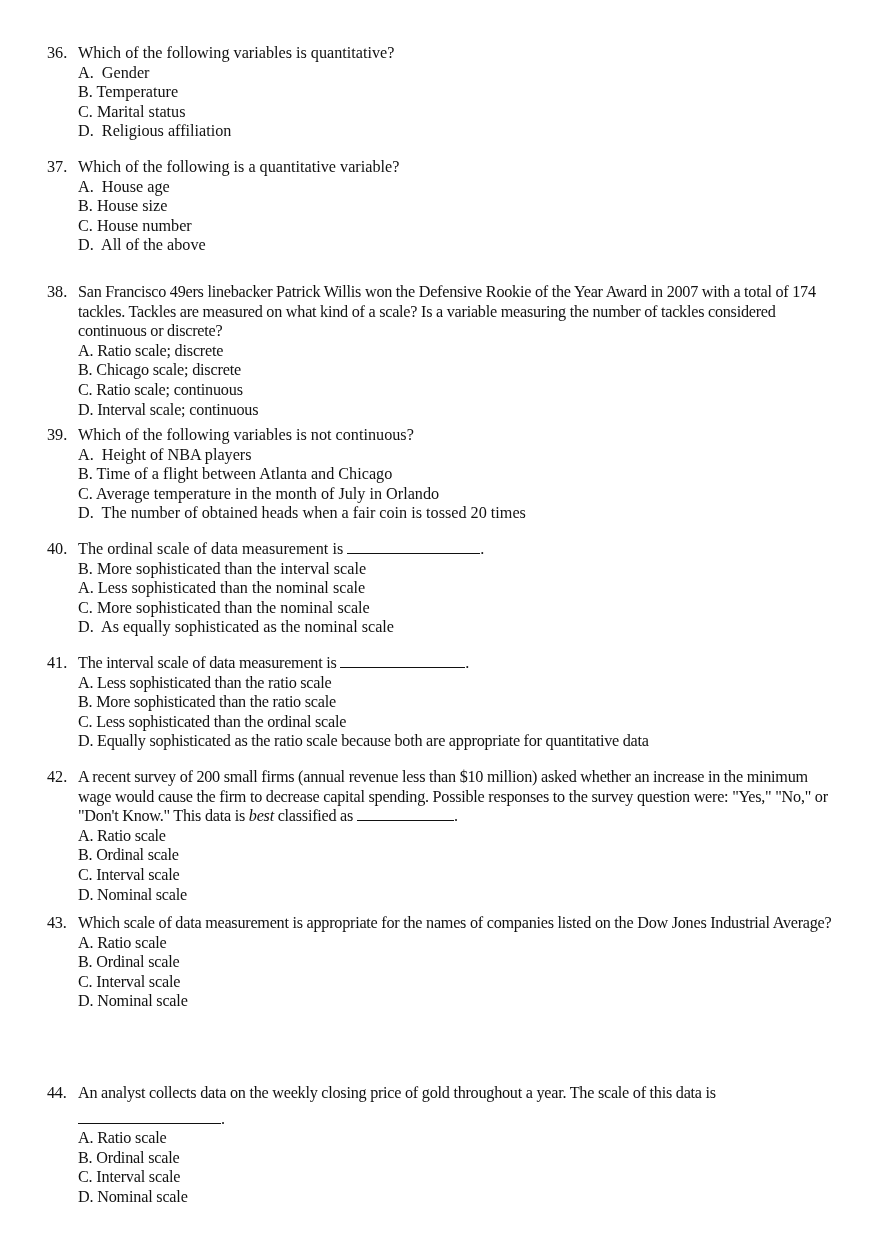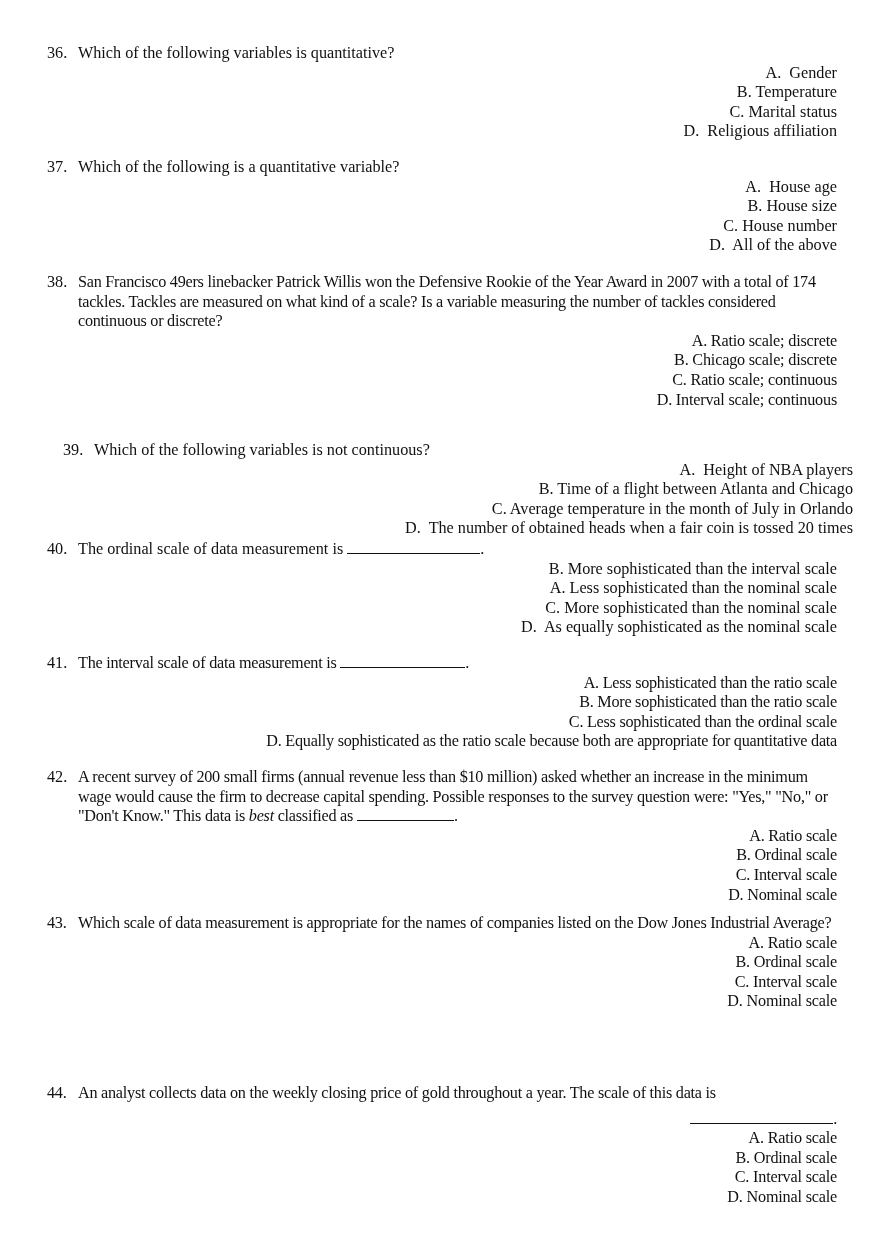--- a/index.html
+++ b/index.html
@@ -6,21 +6,21 @@
   body {
     width: 880px; height: 1247px; position: relative; overflow: hidden;
     font-family: "Liberation Serif", "DejaVu Serif", serif;
     color: #111111; font-size: 16.2px; line-height: 19.6px;
   }
   .page { position: absolute; left: 0; top: 0; width: 880px; }
   .q { position: absolute; left: 47px; width: 790px; }
   .qhead { display: flex; }
   .qnum { width: 31px; flex: none; }
   .qtext { flex: 1; }
-  .opts { margin-left: 31px; text-align: right; }
+  .opts { margin-left: 31px; }
   .opt { white-space: nowrap; }
   .blank { display: inline-block; border-bottom: 1px solid #111; vertical-align: baseline; height: 12px; }
   .b40 { width: 133px; }
   .b41 { width: 125px; }
   .b42 { width: 97px; }
   .b44 { width: 143px; }
   .q38 .qtext, .q41 .qtext, .q41 .opts, .q42 .qtext, .q42 .opts, .q43, .q44 { letter-spacing: -0.25px; }
   .q38 .opts, .q43 .opts, .q44 .opts { letter-spacing: -0.2px; }
 </style>
 </head>
@@ -47,34 +47,34 @@
       <span class="qtext">Which of the following is a quantitative variable?</span>
     </div>
     <div class="opts">
       <div class="opt" style="white-space: pre;">A.  House age</div>
       <div class="opt" style="white-space: pre;">B. House size</div>
       <div class="opt" style="white-space: pre;">C. House number</div>
       <div class="opt" style="white-space: pre;">D.  All of the above</div>
     </div>
   </div>
 
-  <div class="q q38" style="top:273px;">
+  <div class="q q38" style="top:283px;">
     <div class="qhead">
       <span class="qnum">38.</span>
       <span class="qtext">San Francisco 49ers linebacker Patrick Willis won the Defensive Rookie of the Year Award in 2007 with a total of 174 tackles. Tackles are measured on what kind of a scale? Is a variable measuring the number of tackles considered continuous or discrete?</span>
     </div>
     <div class="opts">
       <div class="opt" style="white-space: pre;">A. Ratio scale; discrete</div>
       <div class="opt" style="white-space: pre;">B. Chicago scale; discrete</div>
       <div class="opt" style="white-space: pre;">C. Ratio scale; continuous</div>
       <div class="opt" style="white-space: pre;">D. Interval scale; continuous</div>
     </div>
   </div>
 
-  <div class="q" style="top:441px;margin-left:16px;">
+  <div class="q" style="top:426px;">
     <div class="qhead">
       <span class="qnum">39.</span>
       <span class="qtext">Which of the following variables is not continuous?</span>
     </div>
     <div class="opts">
       <div class="opt" style="white-space: pre;">A.  Height of NBA players</div>
       <div class="opt" style="white-space: pre;">B. Time of a flight between Atlanta and Chicago</div>
       <div class="opt" style="white-space: pre;">C. Average temperature in the month of July in Orlando</div>
       <div class="opt" style="white-space: pre;">D.  The number of obtained heads when a fair coin is tossed 20 times</div>
     </div>

